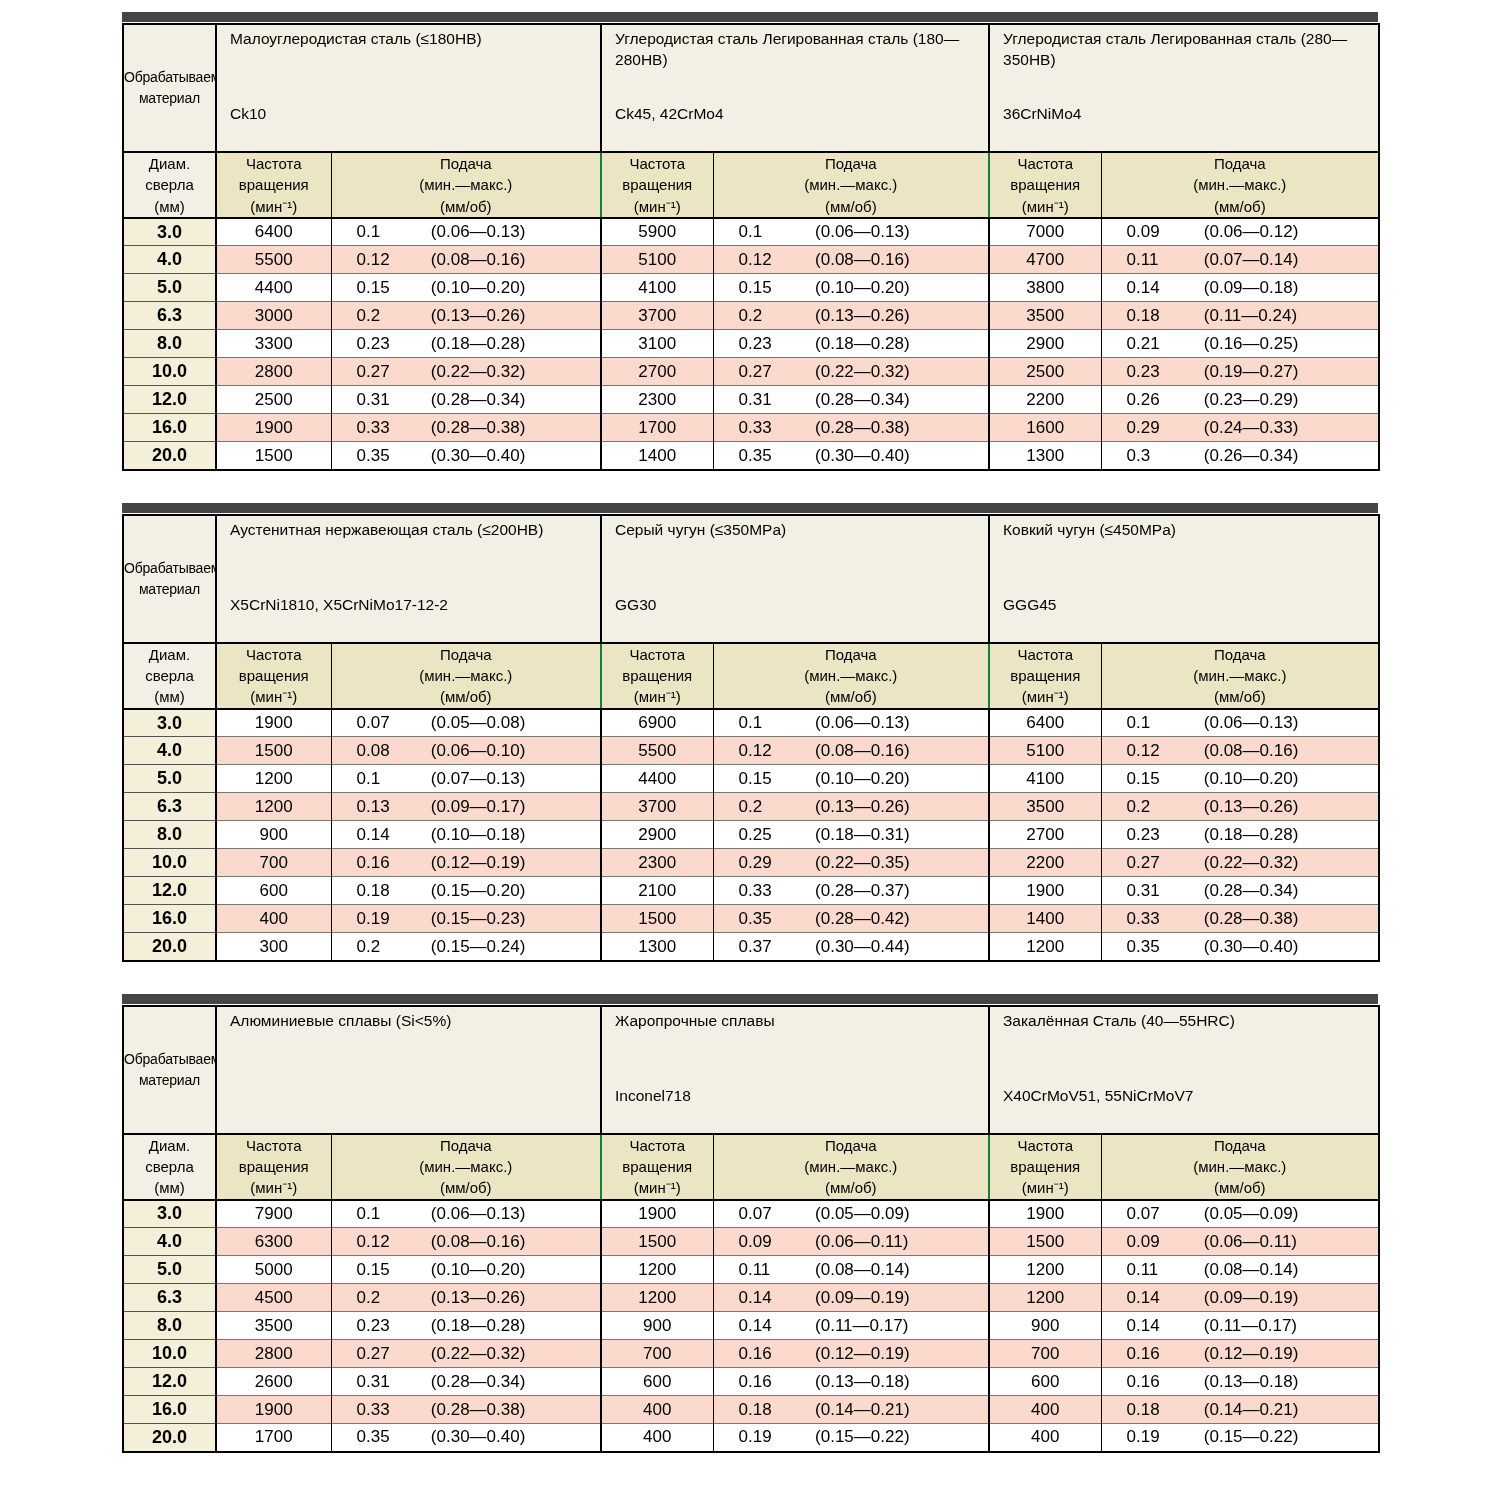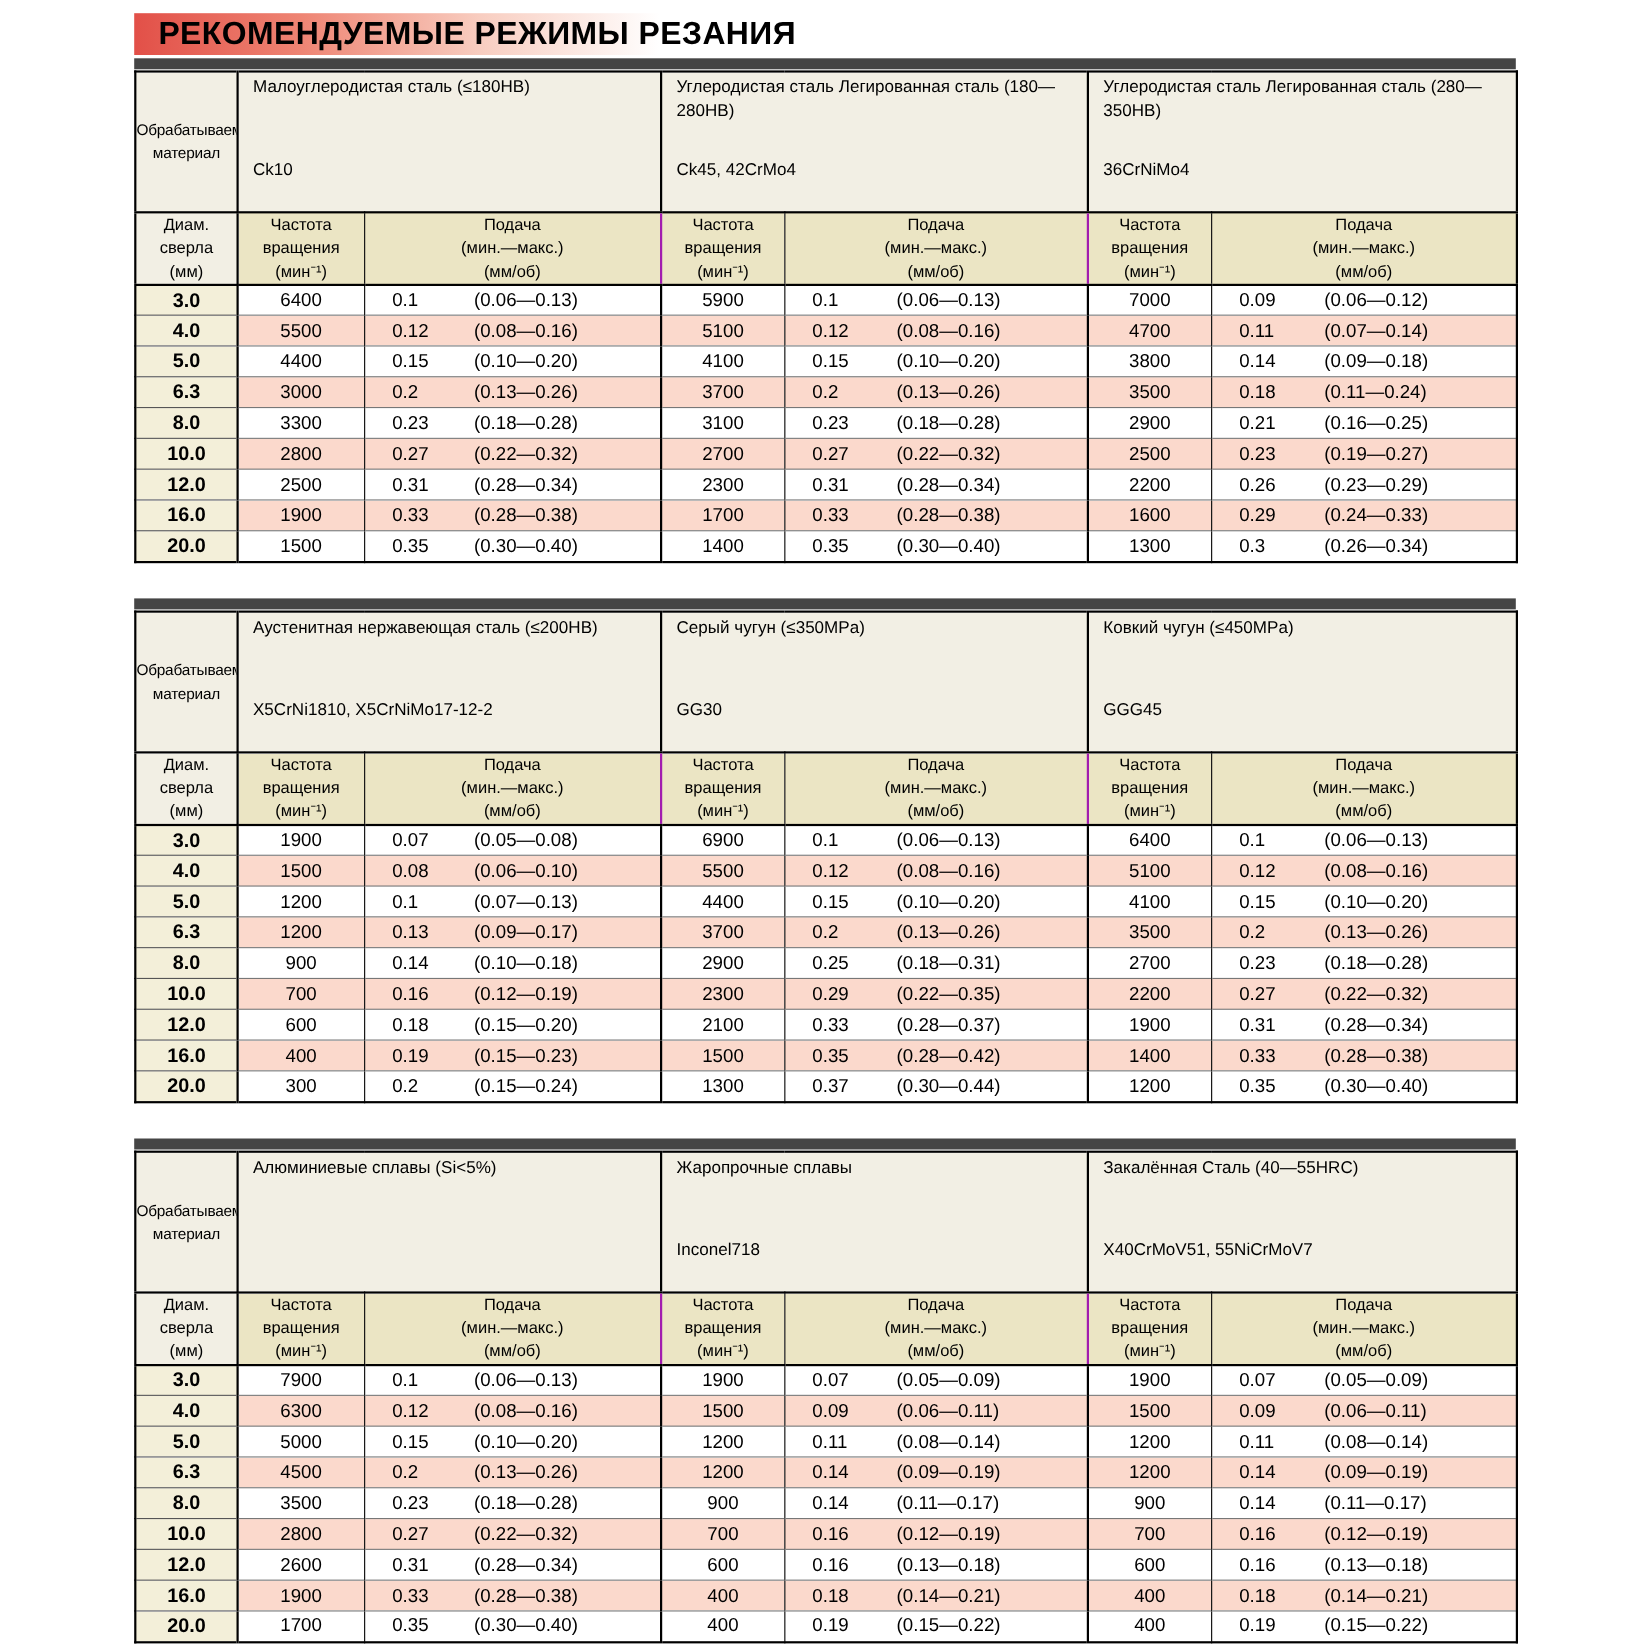--- a/index.html
+++ b/index.html
@@ -62,44 +62,41 @@
   
   .sub-row td {
     height: 52px;
     background: var(--subheader-khaki);
     border-bottom: 2px solid #000;
     text-align: center; vertical-align: middle;
     font-size: 15px; line-height: 1.42;
     white-space: pre-line;
   }
   .sub-row td.dia-head { background: var(--header-cream); border-right: 2px solid #000; }
-  .sub-row td.speed-head { border-left: 2px solid #a21caf; border-right: 1px solid #000; }
+  .sub-row td.speed-head { border-left: 2px solid #15803d; border-right: 1px solid #000; }
 
   
   .data-row td { height: 28px; border-top: 1px solid #777; font-size: 17px; }
   .data-row td.dia {
     background: var(--diameter-cream);
     border-right: 2px solid #000;
     border-top: 1px solid #555;
     text-align: center; font-weight: bold; font-size: 18px; margin-left: 23px;
   }
   .data-row td.rpm { border-left: 2px solid #000; border-right: 1px solid #000; text-align: center; }
   .data-row.pink td { background: var(--row-pink); }
   .data-row.pink td.dia { background: var(--diameter-cream); }
   .feed-wrap { display: flex; align-items: center; width: 100%; }
   .feed-val { flex: 0 0 37%; padding-left: 25px; }
   .feed-range { flex: 1; }
 </style>
 </head>
 <body style="--accent-red: #e25048; --bar-gray: #454545; --header-cream: #f2efe4; --subheader-khaki: #ebe5c4; --diameter-cream: #f3efd9; --row-pink: #fbd9cc;">
 
 <div class="content">
-  <div class="title-bar">
-    <h1>РЕКОМЕНДУЕМЫЕ РЕЖИМЫ РЕЗАНИЯ</h1>
-  </div>
   <div id="tables">
       <div class="table-block">
         <div class="dark-bar"></div>
         <table class="ct">
           <colgroup>
             <col style="width: 93px;">
             <col style="width: 115px;">
             <col style="width: 270px;">
             <col style="width: 112px;">
             <col style="width: 276px;">

